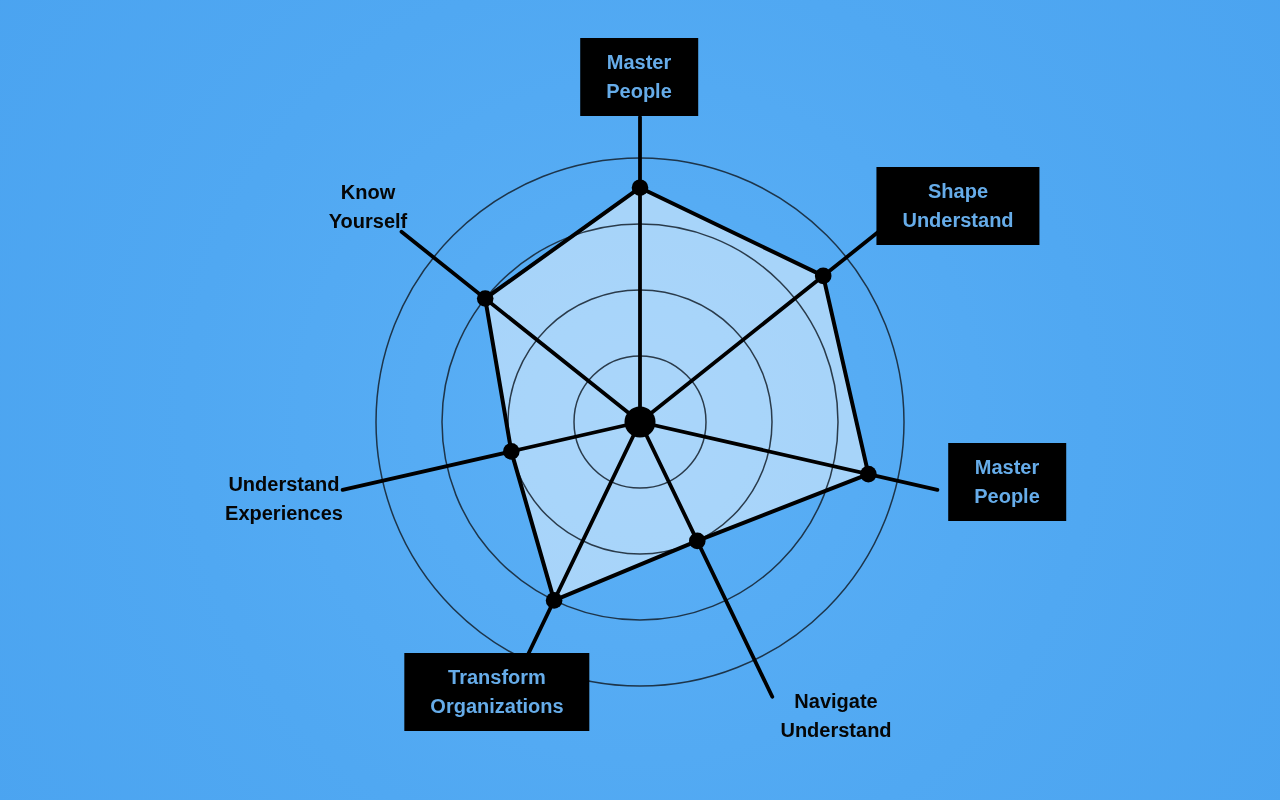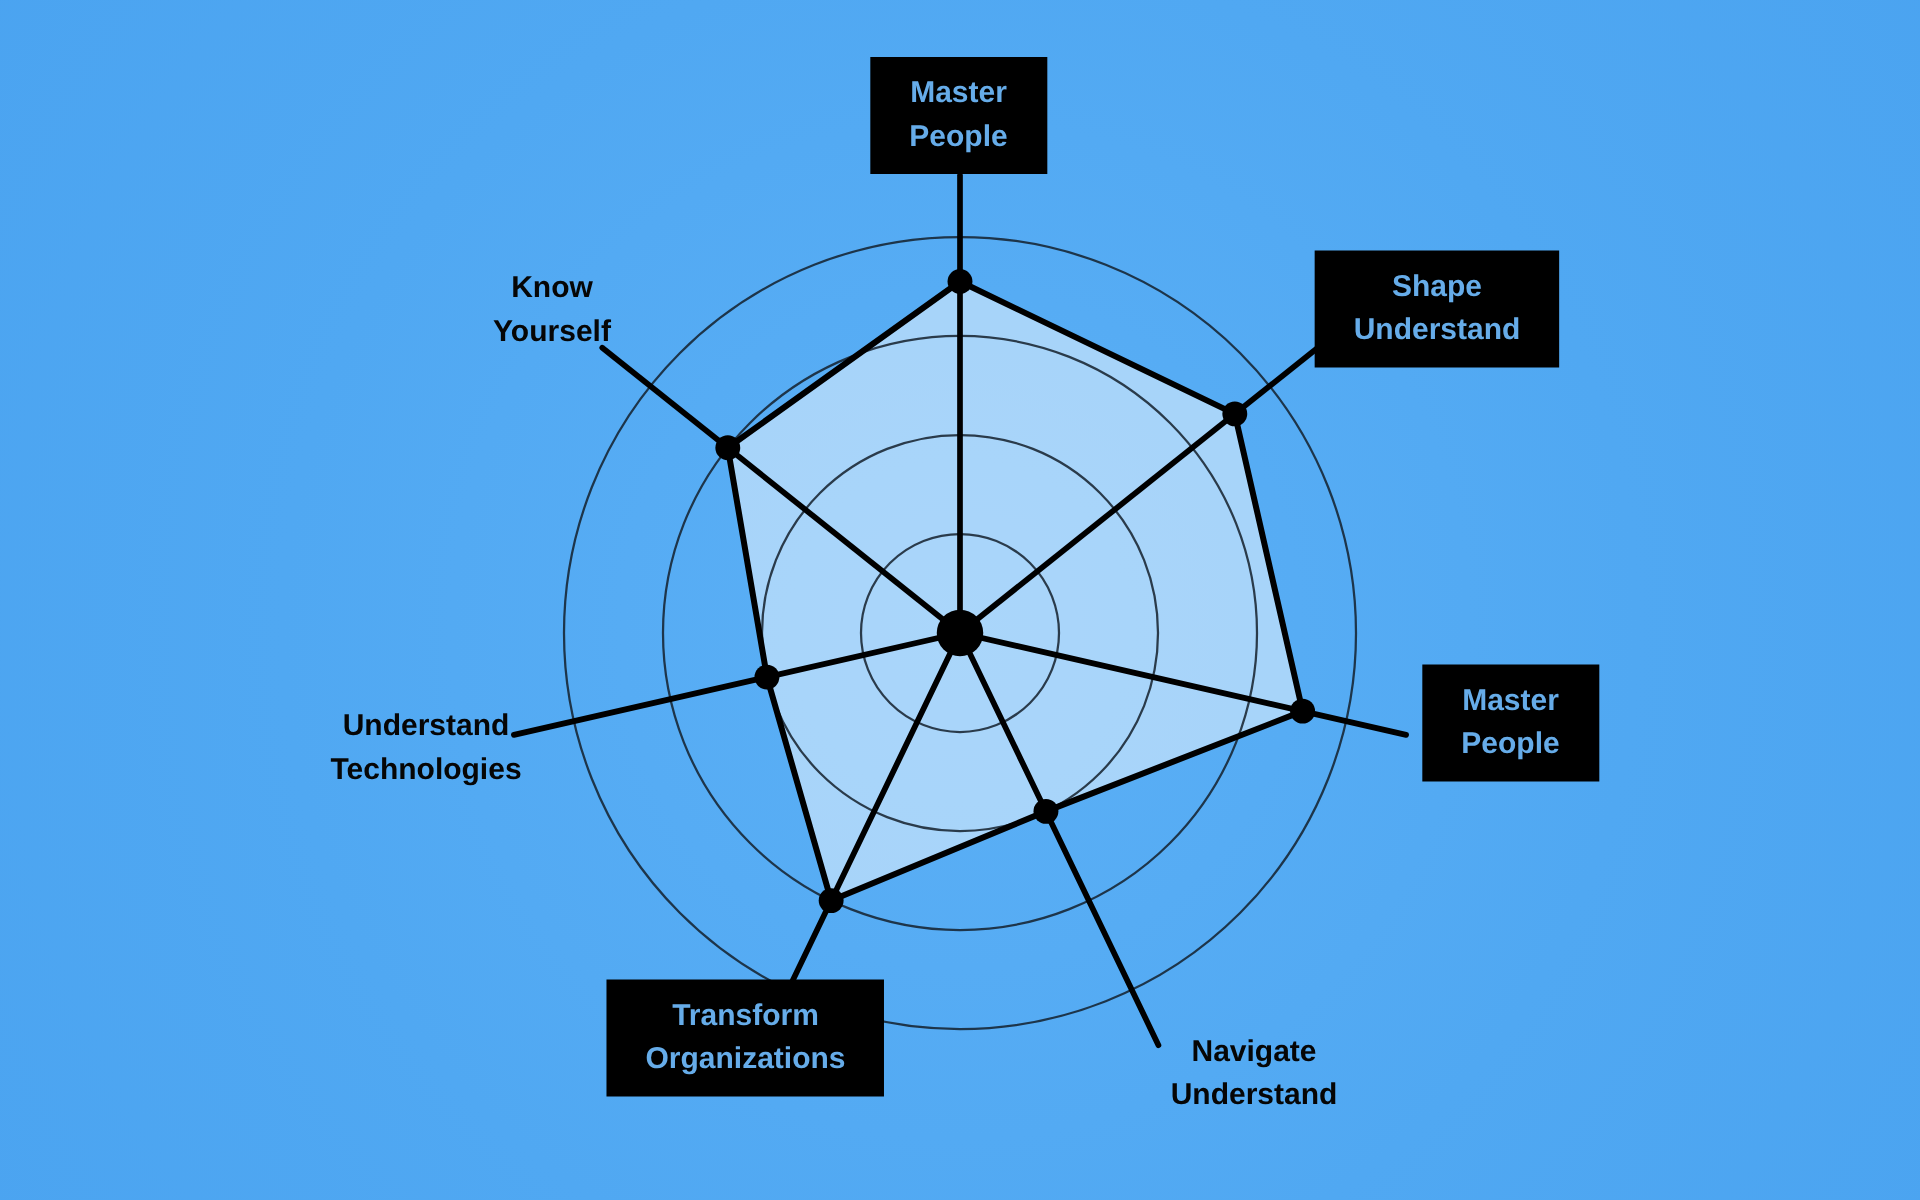--- a/index.html
+++ b/index.html
@@ -122,21 +122,21 @@
     <div>Understand</div>
   </div>
 
   <div class="axis-label boxed pos-4">
     <div>Transform</div>
     <div>Organizations</div>
   </div>
 
   <div class="axis-label pos-5">
     <div>Understand</div>
-    <div>Technologies</div>
+    <div>Experiences</div>
   </div>
 
   <div class="axis-label pos-6">
     <div>Know</div>
     <div>Yourself</div>
   </div>
 
 </div>
 
 </body></html>

